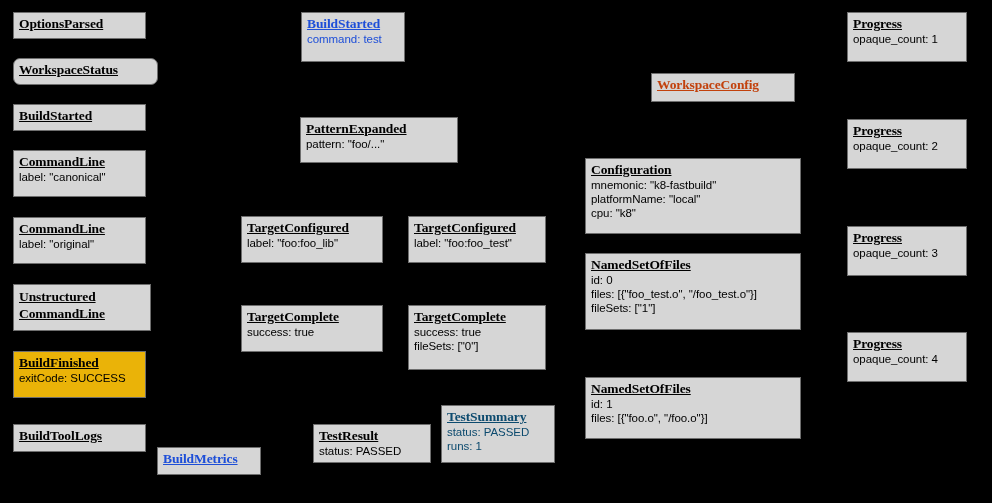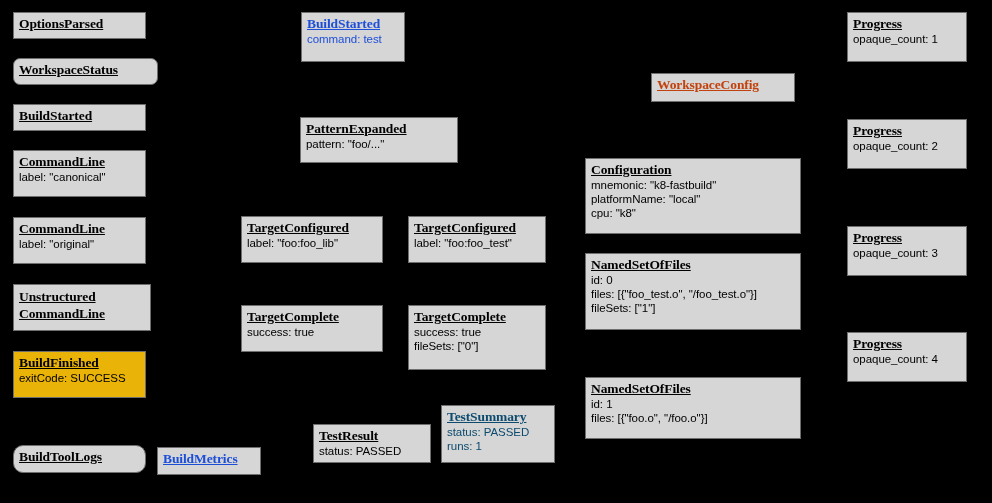--- a/index.html
+++ b/index.html
@@ -76,21 +76,21 @@
       <div class="node-fields"><div>label: "original"</div></div>
     </div>
     <div class="node" style="left: 13px; top: 284px; width: 138px; height: 47px; background: rgb(214, 214, 214); border-color: rgb(110, 110, 110); color: rgb(0, 0, 0);">
       <div class="node-title two-line">Unstructured
 CommandLine</div>
     </div>
     <div class="node" style="left: 13px; top: 351px; width: 133px; height: 47px; background: #eab308; border-color: rgb(110, 110, 110); color: rgb(0, 0, 0);">
       <div class="node-title">BuildFinished</div>
       <div class="node-fields"><div>exitCode: SUCCESS</div></div>
     </div>
-    <div class="node" style="left: 13px; top: 445px; width: 133px; height: 28px; background: rgb(214, 214, 214); border-color: rgb(110, 110, 110); color: rgb(0, 0, 0); border-radius: 10px;">
+    <div class="node" style="left: 13px; top: 424px; width: 133px; height: 28px; background: rgb(214, 214, 214); border-color: rgb(110, 110, 110); color: rgb(0, 0, 0);">
       <div class="node-title">BuildToolLogs</div>
     </div>
     <div class="node" style="left: 157px; top: 447px; width: 104px; height: 28px; background: rgb(214, 214, 214); border-color: rgb(110, 110, 110); color: #1d4ed8;">
       <div class="node-title">BuildMetrics</div>
     </div>
     <div class="node" style="left: 301px; top: 12px; width: 104px; height: 50px; background: rgb(214, 214, 214); border-color: rgb(110, 110, 110); color: #1d4ed8;">
       <div class="node-title">BuildStarted</div>
       <div class="node-fields"><div>command: test</div></div>
     </div>
     <div class="node" style="left: 300px; top: 117px; width: 158px; height: 46px; background: rgb(214, 214, 214); border-color: rgb(110, 110, 110); color: rgb(0, 0, 0);">

